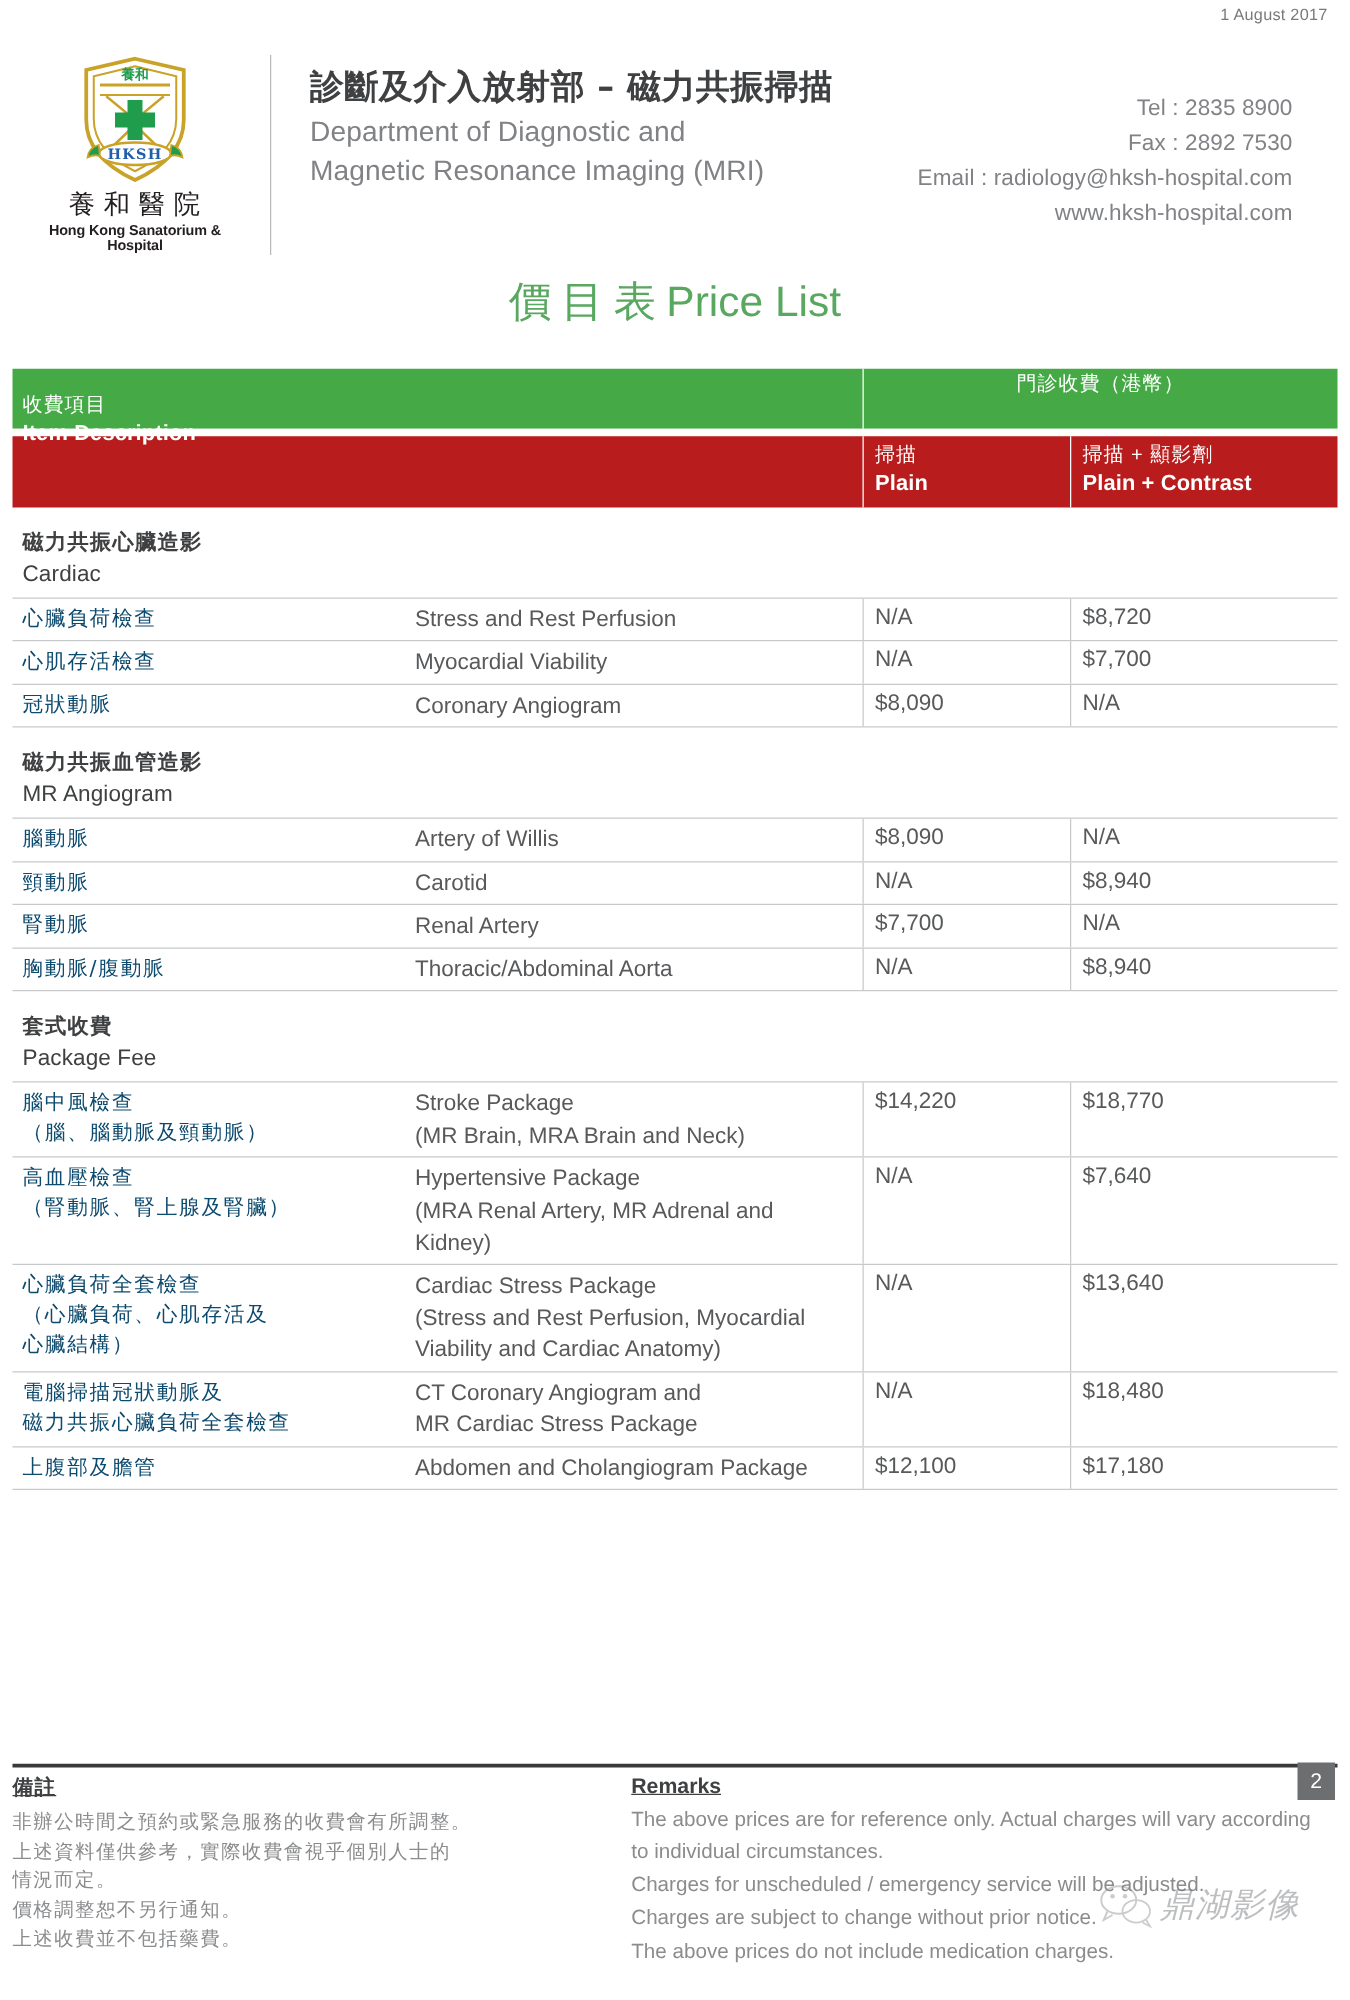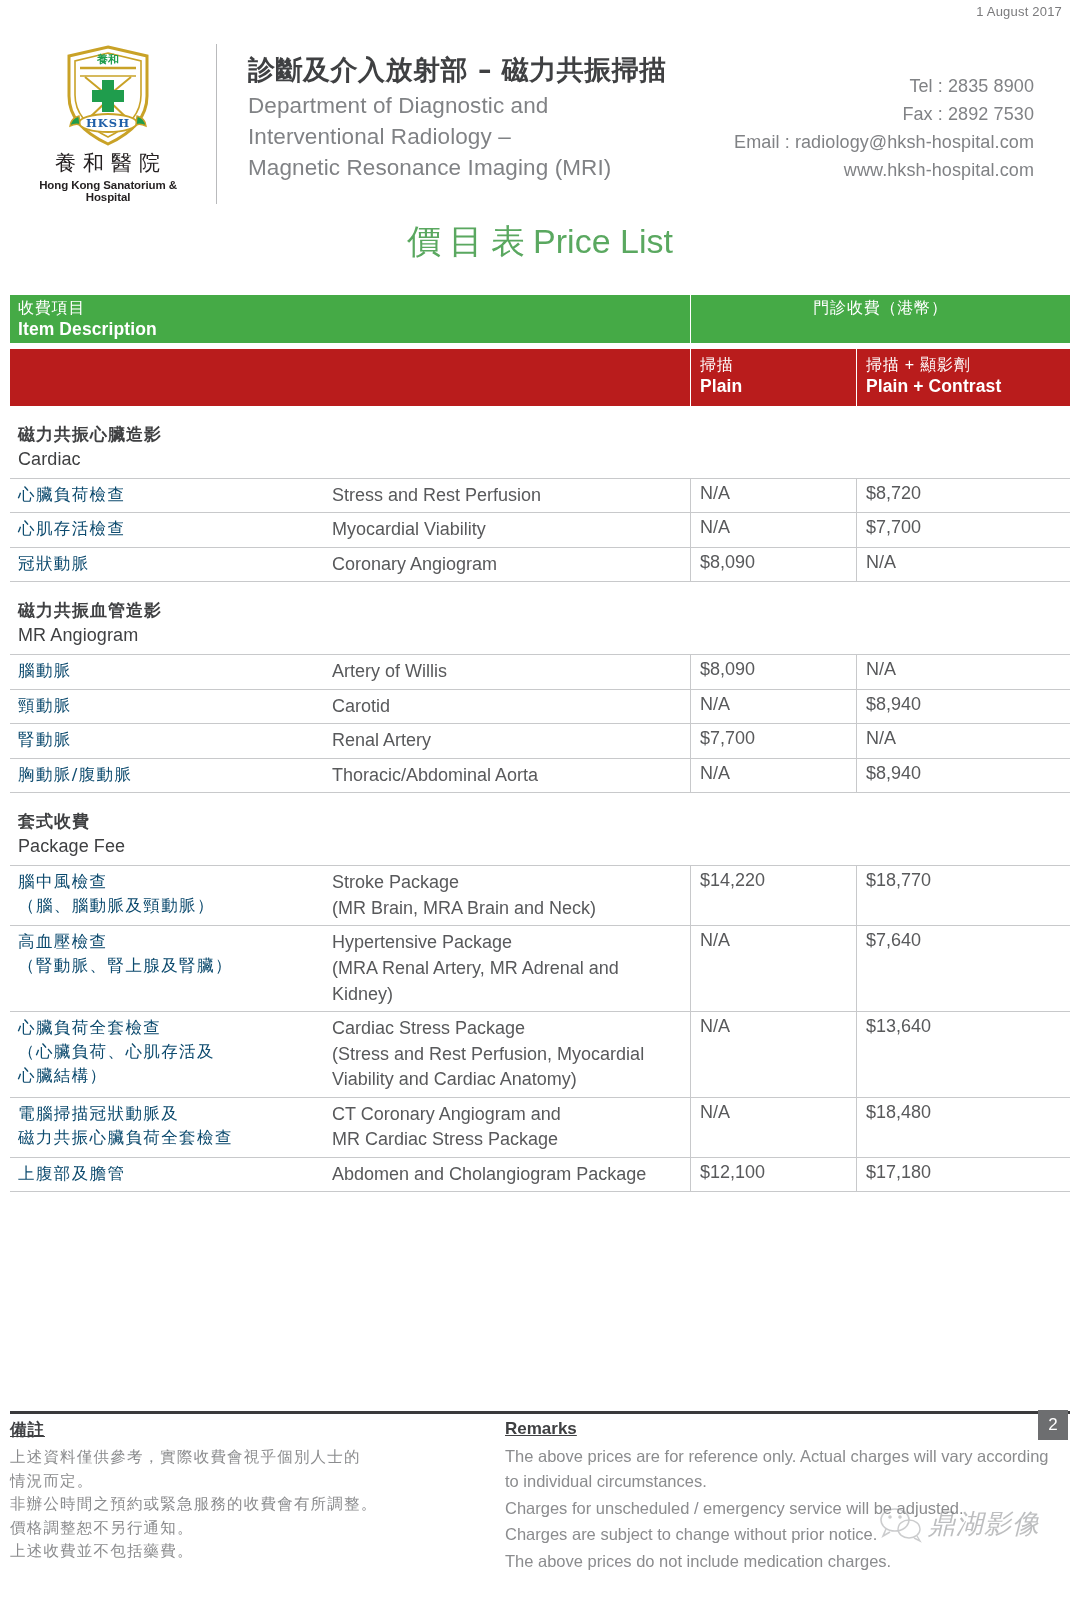--- a/index.html
+++ b/index.html
@@ -125,21 +125,21 @@
     width: 1060px;
   }
   .hdr-row1 {
     display: flex;
     background: #45aa46;
     height: 48px;
     color: #ffffff;
   }
   .hdr-row1 .left {
     width: 681px;
-    padding: 3px 0 0 8px;
+    padding: 20px 0 0 8px;
     box-sizing: border-box;
     border-right: 1px solid #ffffff;
   }
   .hdr-row1 .right {
     flex: 1;
     padding: 3px 0 0 0;
     text-align: center;
     box-sizing: border-box;
   }
   .hdr-gap { height: 6px; background: #ffffff; }
@@ -320,21 +320,20 @@
     <div class="logo-cn">養和醫院</div>
     <div class="logo-en">Hong Kong Sanatorium &amp; Hospital</div>
   </div>
 
   <div class="hdr-divider"></div>
 
   <div class="dept">
     <div class="dept-cn">診斷及介入放射部 – 磁力共振掃描</div>
     <div class="dept-en">
       <div>Department of Diagnostic and</div>
-      <div>Interventional Radiology –</div>
       <div>Magnetic Resonance Imaging (MRI)</div>
     </div>
   </div>
 
   <div class="contact">
     <div>Tel : 2835 8900</div>
     <div>Fax : 2892 7530</div>
     <div>Email : radiology@hksh-hospital.com</div>
     <div>www.hksh-hospital.com</div>
   </div>
@@ -457,22 +456,22 @@
       </div>
     </div>
 </div>
 
 <div class="footer-rule"></div>
 
 <div class="footer">
   <div class="fcol">
     <div class="f-title">備註</div>
     <div id="remarks-cn-lines">
+        <div class="f-line">非辦公時間之預約或緊急服務的收費會有所調整。</div>
         <div class="f-line">上述資料僅供參考，實際收費會視乎個別人士的<br>情況而定。</div>
-        <div class="f-line">非辦公時間之預約或緊急服務的收費會有所調整。</div>
         <div class="f-line">價格調整恕不另行通知。</div>
         <div class="f-line">上述收費並不包括藥費。</div>
       </div>
   </div>
   <div class="fcol right">
     <div class="f-title en">Remarks</div>
     <div id="remarks-en-lines">
         <div class="f-line en">The above prices are for reference only. Actual charges will vary according to individual circumstances.</div>
         <div class="f-line en">Charges for unscheduled / emergency service will be adjusted.</div>
         <div class="f-line en">Charges are subject to change without prior notice.</div>

